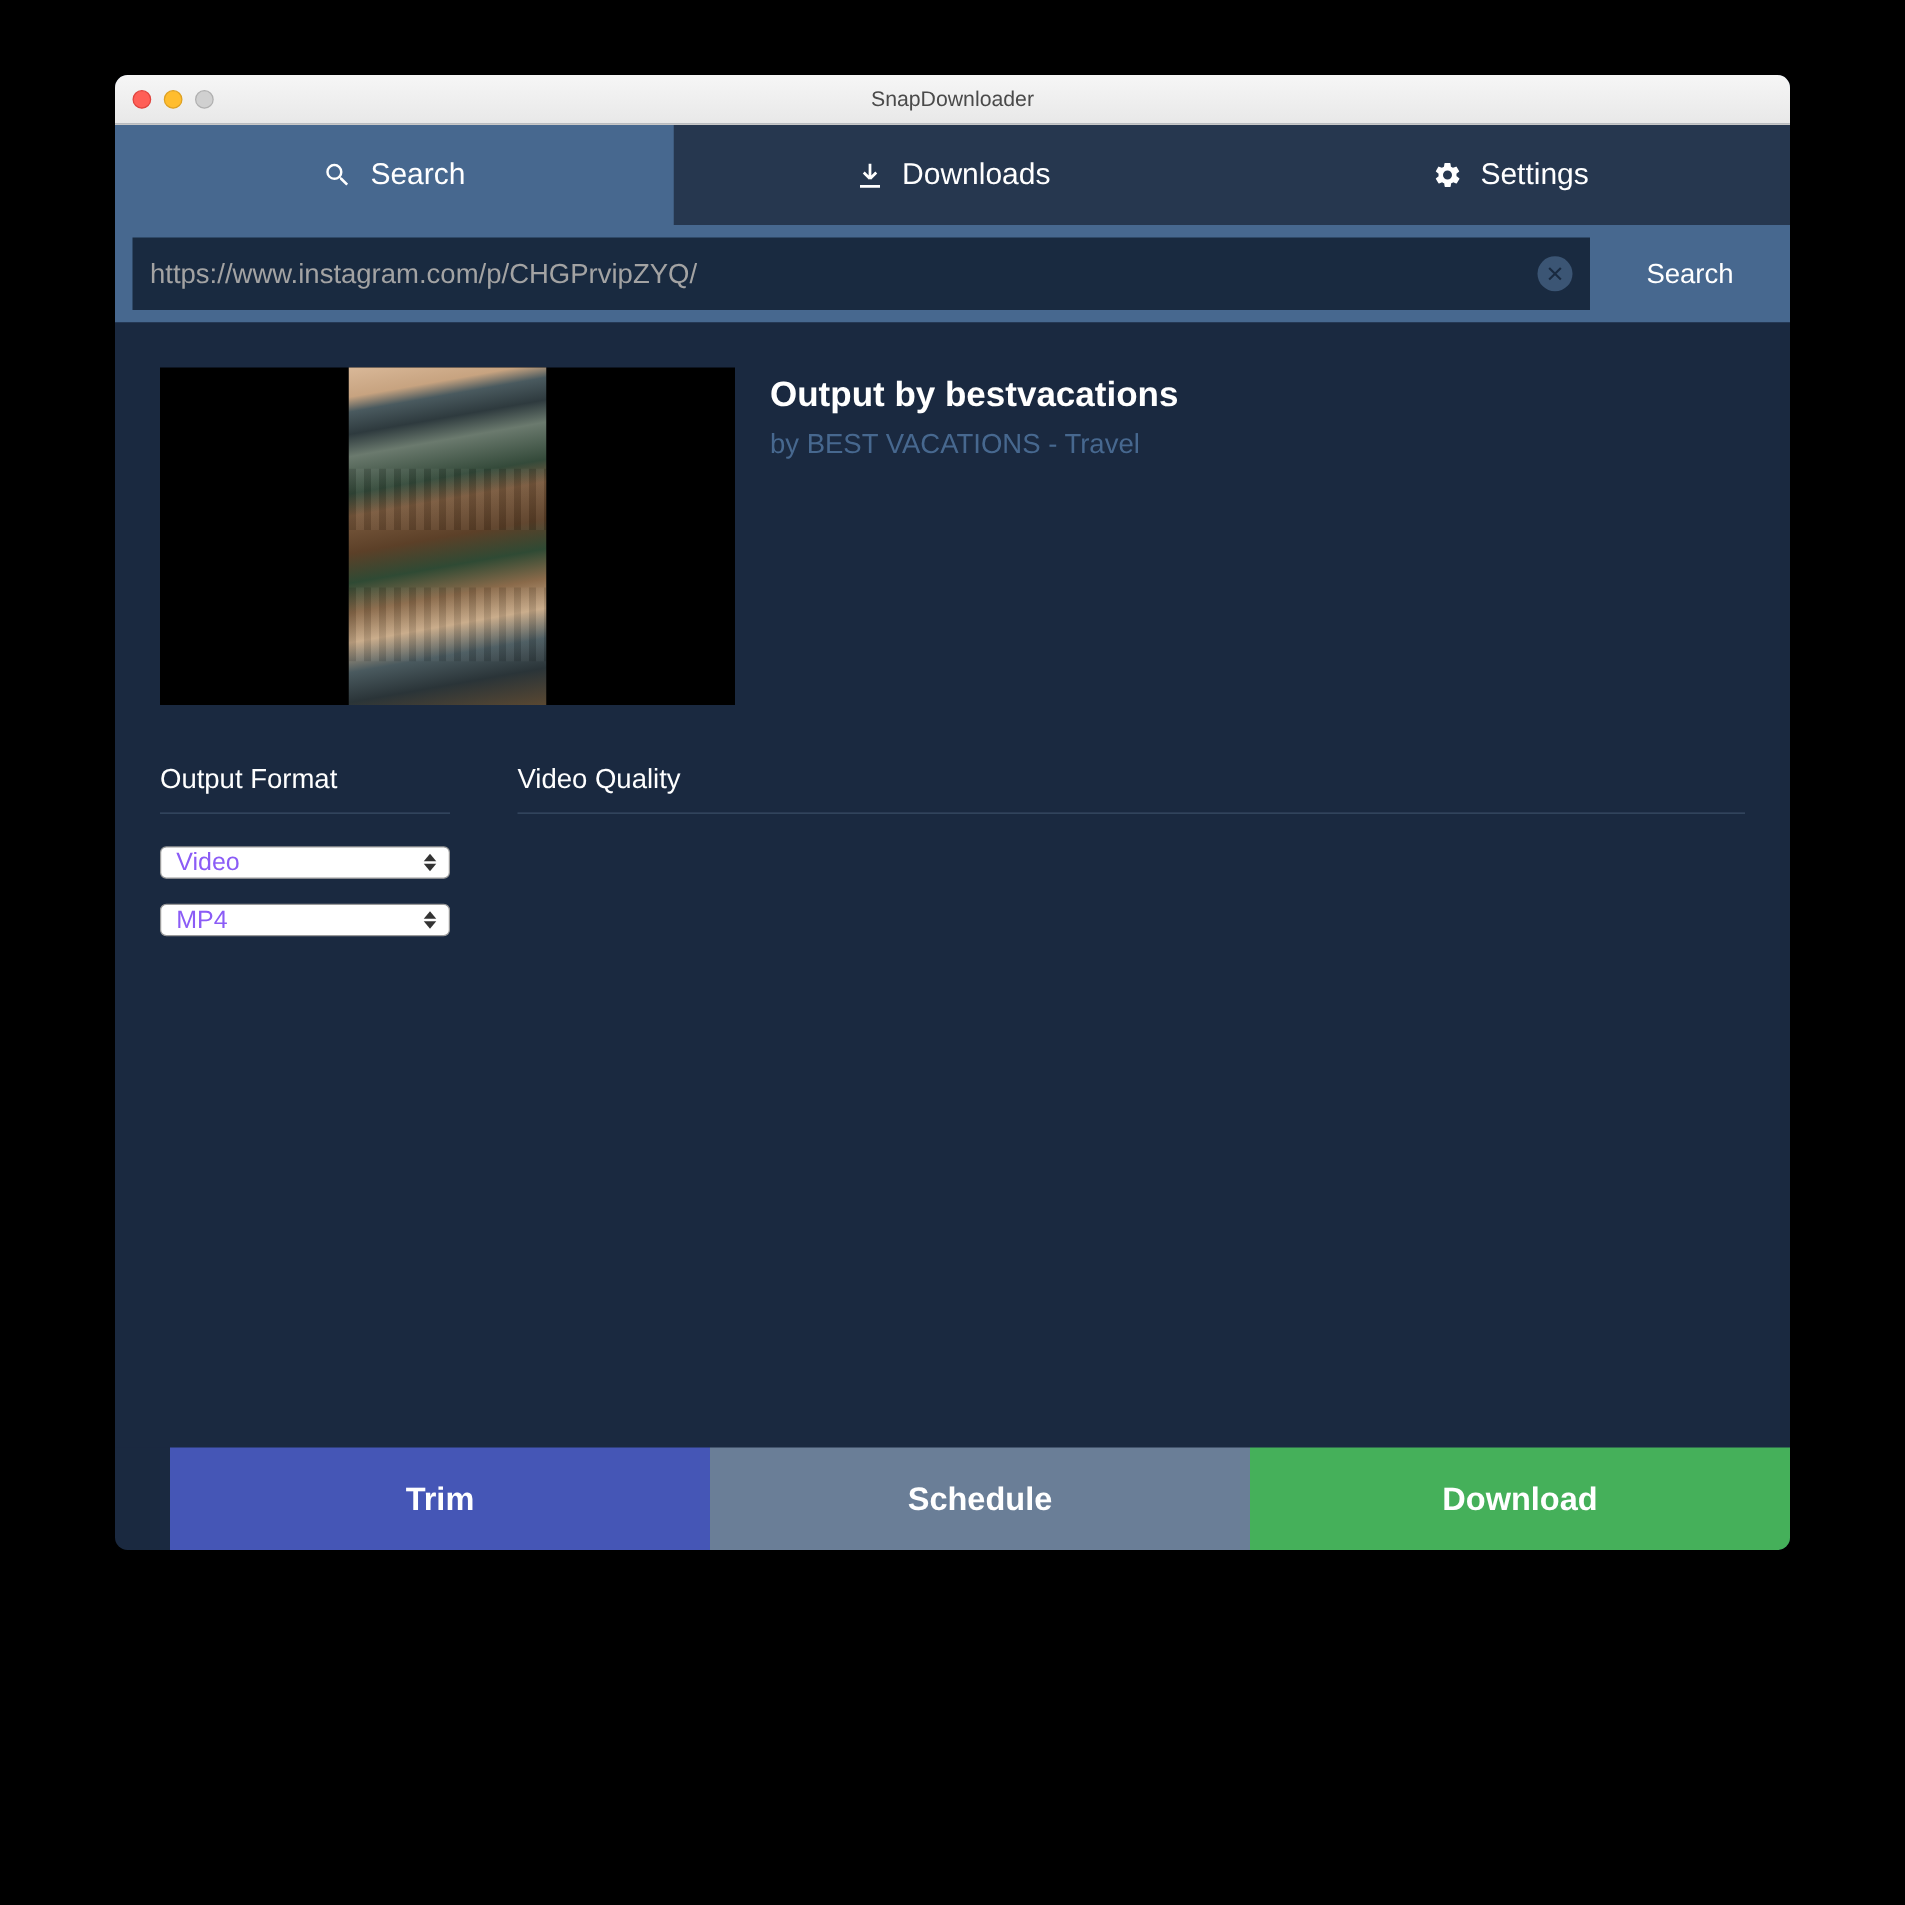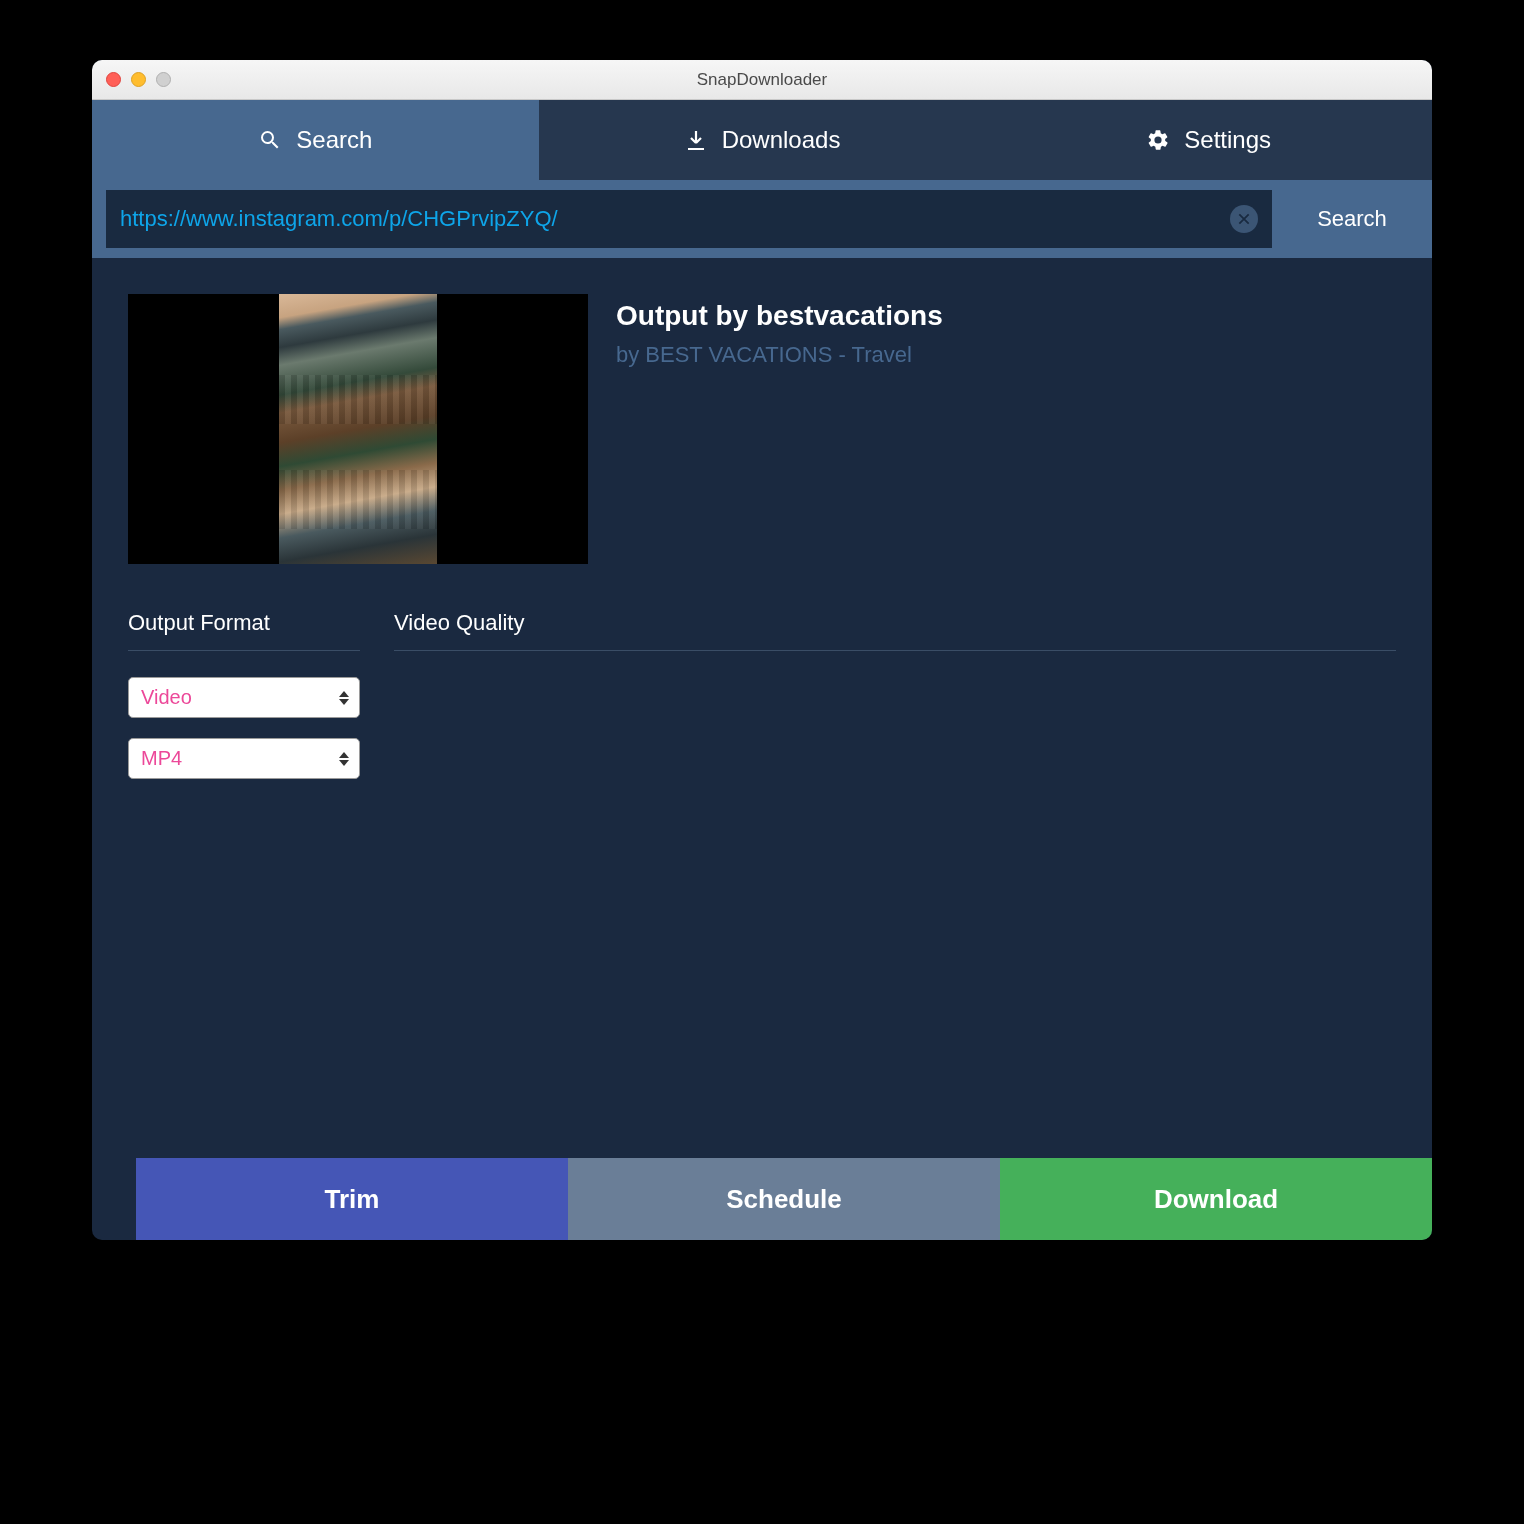--- a/index.html
+++ b/index.html
@@ -79,21 +79,21 @@
       align-items: center;
       background: #192a40;
       padding: 0 14px;
       height: 58px;
     }
     .searchbar input {
       flex: 1;
       background: transparent;
       border: none;
       outline: none;
-      color: #0ea5e9;
+      color: #a3a3a3;
       font-size: 22px;
     }
     .clear-btn {
       width: 28px; height: 28px;
       border-radius: 50%;
       background: #3b5574;
       display: flex; align-items: center; justify-content: center;
       cursor: pointer;
     }
     .clear-btn svg { width: 14px; height: 14px; stroke: #192a40; stroke-width: 3; }
@@ -156,44 +156,44 @@
       font-weight: 700;
       margin-bottom: 10px;
     }
     .video-author {
       color: #47688f;
       font-size: 22px;
       font-weight: 500;
     }
     .options-row {
       display: flex;
-      gap: 34px;
+      gap: 54px;
     }
     .col-format { width: 232px; }
     .col-quality { flex: 1; }
     .section-header {
       color: #fff;
       font-size: 22px;
       font-weight: 500;
       padding-bottom: 14px;
       border-bottom: 1px solid #3a4d66;
       margin-bottom: 26px;
     }
     .select {
       position: relative;
-      height: 41px;
+      height: 26px;
       background: #fff;
       border: 1px solid #9a9a9a;
       border-radius: 5px;
       display: flex;
       align-items: center;
       padding: 0 36px 0 12px;
       margin-bottom: 20px;
       font-size: 20px;
-      color: #ec4899;
+      color: #8b5cf6;
       cursor: pointer;
     }
     .select .caret {
       position: absolute;
       right: 10px;
       top: 50%;
       transform: translateY(-50%);
       display: flex;
       flex-direction: column;
       gap: 2px;

